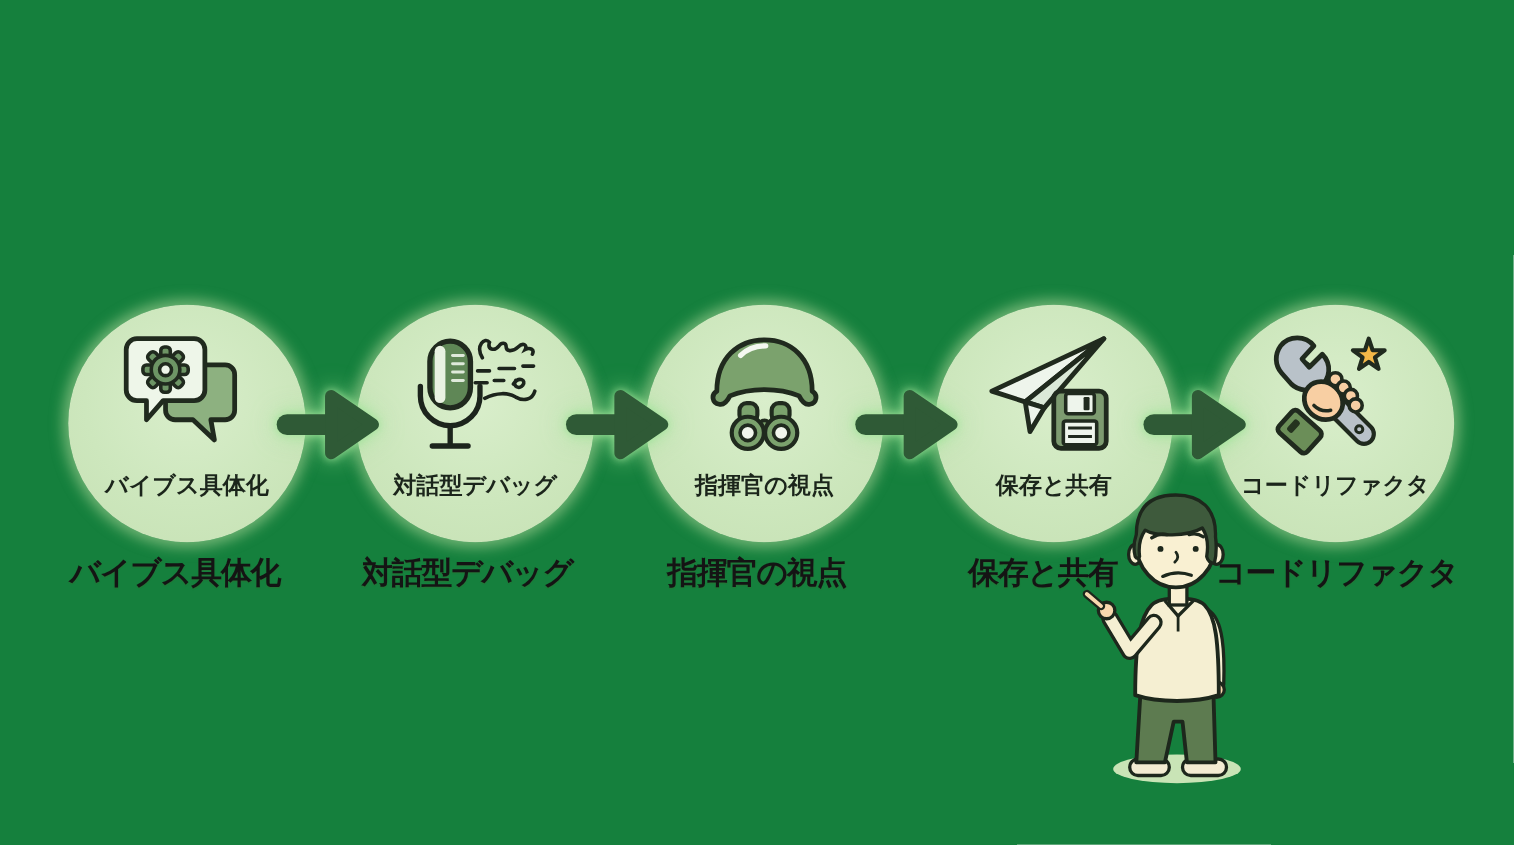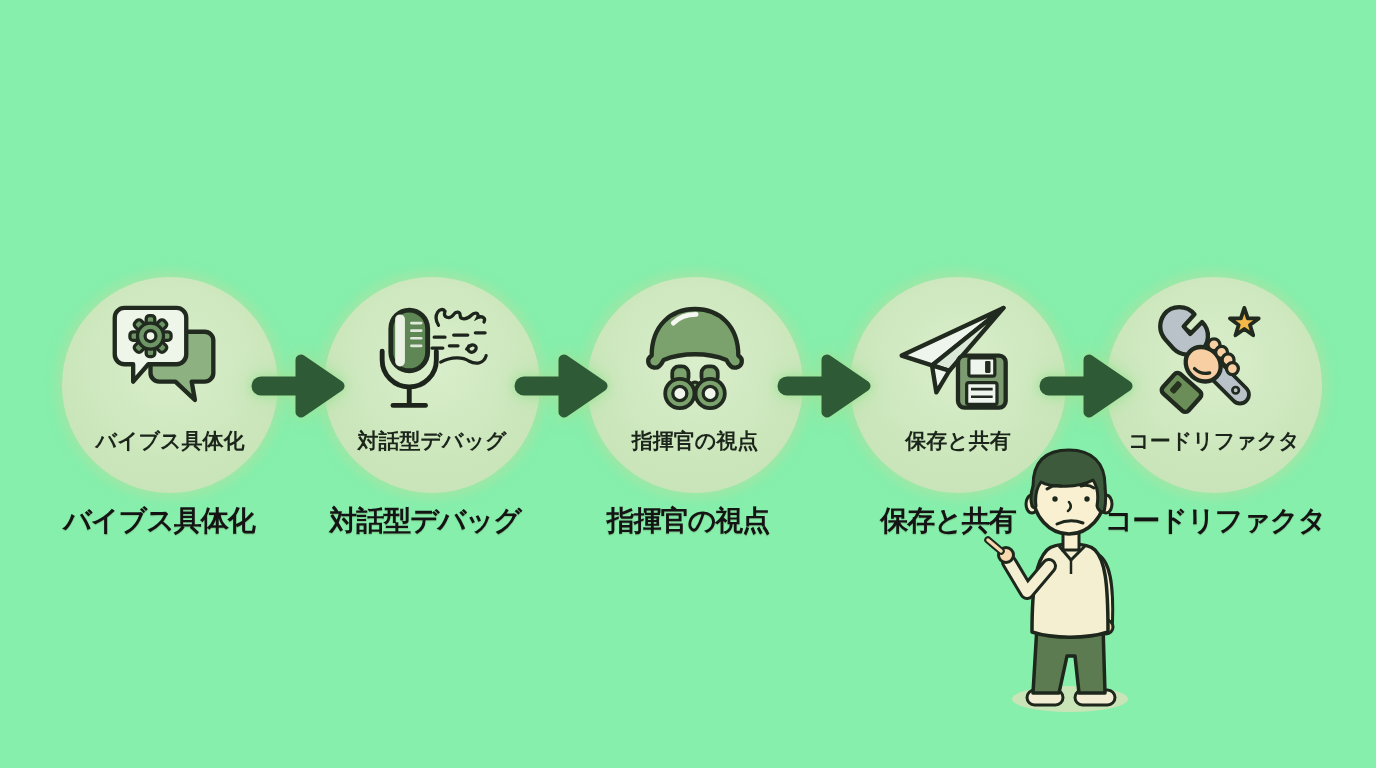--- a/index.html
+++ b/index.html
@@ -1,19 +1,19 @@
 <!DOCTYPE html>
 <html><head>
 <meta charset="utf-8">
 <style>
   html,body{margin:0;padding:0;}
   .canvas{
     position:relative;
     width:1376px;height:768px;
-    background:#86efac;
+    background:#15803d;
     overflow:hidden;
     font-family:"Liberation Sans","DejaVu Sans",sans-serif;
   }
   .circle{
     position:absolute;top:277px;width:216px;height:216px;border-radius:50%;
     background:radial-gradient(circle at 50% 40%, #d9eecb 0%, #cde7bd 55%, #c6e1b4 100%);
     box-shadow:0 0 12px 5px rgba(186,222,160,.55);
   }
   .c1{left:62px}.c2{left:324px}.c3{left:587px}.c4{left:850px}.c5{left:1106px}
   .icon{

